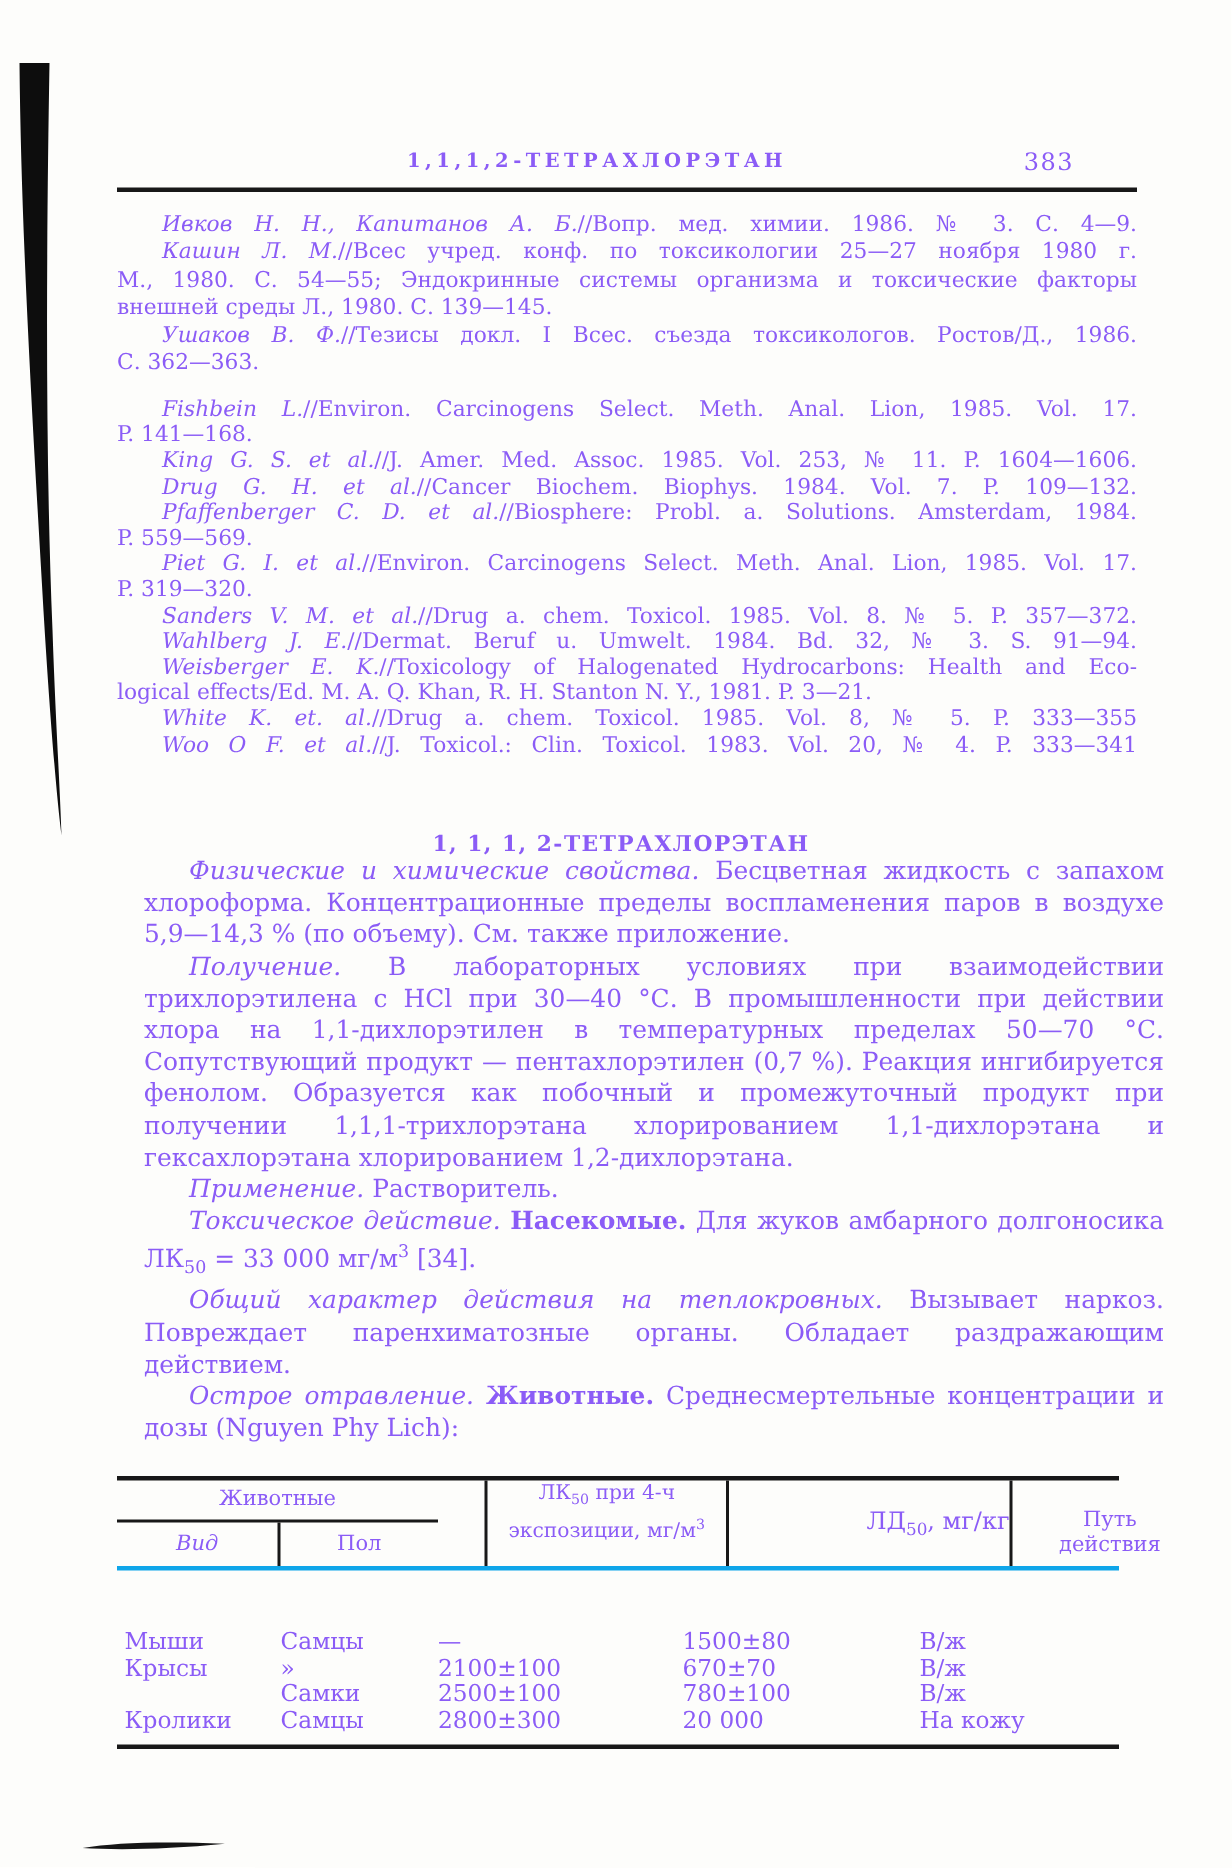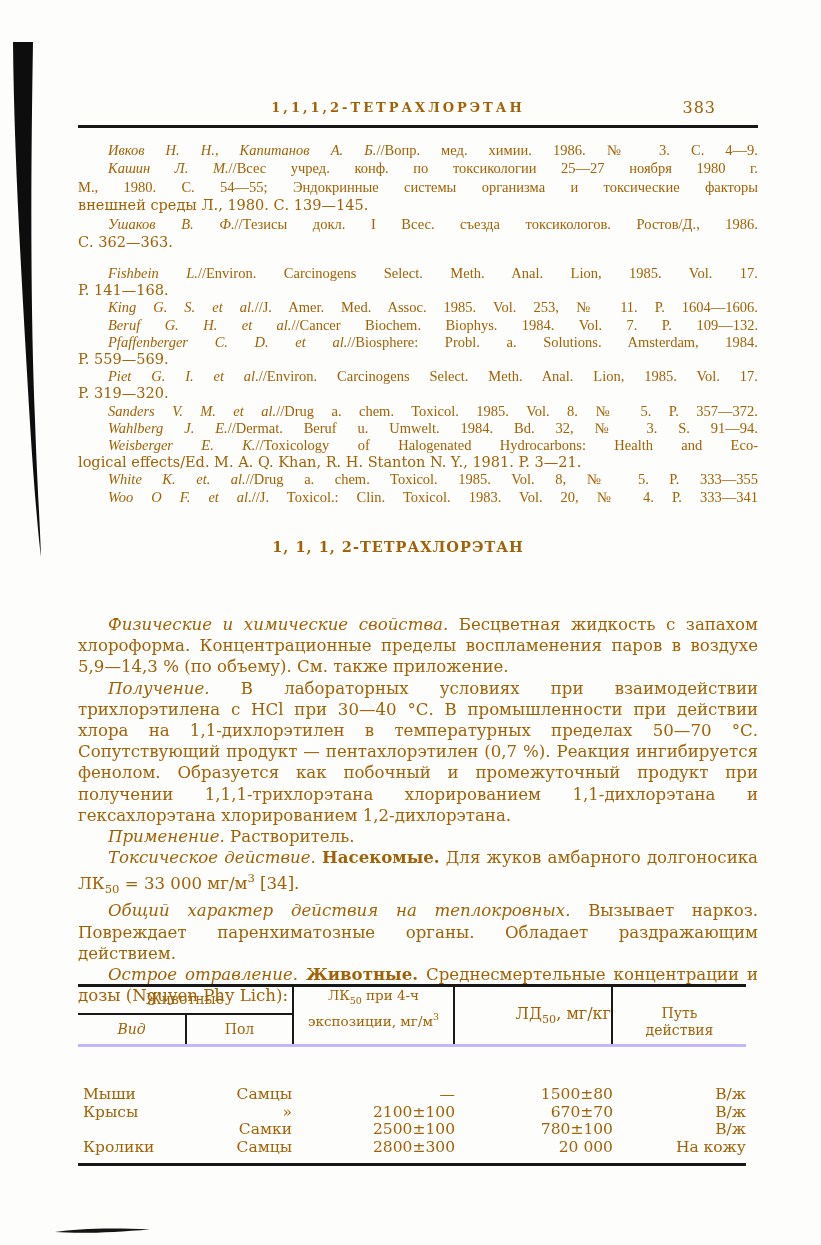--- a/index.html
+++ b/index.html
@@ -1,64 +1,64 @@
 <!DOCTYPE html>
 <html><head>
 <meta charset="utf-8">
 <style>
   html,body { margin:0; padding:0; background:#ffffff; }
   .page {
     position:relative; width:821px; height:1245px;
-    background:#fdfdfb; color:#a16207; overflow:hidden;
+    background:#fdfdfb; color:#8b5cf6; overflow:hidden;
     font-family:"DejaVu Serif", serif;
   }
   .artifact { position:absolute; pointer-events:none; }
   .wedge { left:0; top:0; }
   .streak { left:52px; top:1222px; }
 
   .runhead { position:absolute; left:78px; top:98px; width:680px; height:22px; }
   .rh-title { position:absolute; left:0; top:2px; width:640px; text-align:center;
     font-size:13px; font-weight:bold; letter-spacing:3px; }
   .rh-num { position:absolute; right:42px; top:0; font-size:16px; letter-spacing:1px; }
   .headrule { position:absolute; left:78px; top:125px; width:680px; height:3px; background:#181818; }
 
   .refs { position:absolute; left:78px; width:680px; font-size:14.5px; }
   .refs-ru { top:141px; line-height:18.4px; }
   .refs-la { top:265px; line-height:17.2px; }
   .ref-line { white-space:normal; }
   .ref-line.ind { text-indent:30px; }
-  .ref-line.full { text-align:justify; text-align-last:justify;font-family:Liberation Serif, serif; }
+  .ref-line.full { text-align:justify; text-align-last:justify; }
 
-  .sec-title { position:absolute; left:78px; top:538px; width:640px; margin:0;
+  .sec-title { position:absolute; left:78px; top:538px; width:640px; margin:16px;
     text-align:center; font-size:14.5px; font-weight:bold; letter-spacing:1px; }
 
-  .bodytext { position:absolute; left:78px; top:570px; width:680px;
-    font-size:16.6px; line-height:21.2px;margin-top:44px; }
+  .bodytext { position:absolute; left:96px; top:570px; width:680px;
+    font-size:16.6px; line-height:21.2px; }
   .para { text-align:justify; text-indent:30px; margin:0; }
 
   .dtable { position:absolute; left:78px; top:984px; width:668px; }
   .t-head { display:grid; grid-template-columns:214px 163px 158px 1fr;
-    border-top:3px solid #181818; border-bottom:3px solid #c4b5fd; }
+    border-top:3px solid #181818; border-bottom:3px solid #0ea5e9;gap:31px; }
   .t-head > div, .th-animals-bottom > div { box-sizing:border-box; }
   .th-animals-top { height:26px; line-height:25px; text-align:center;
     border-bottom:2px solid #181818; font-size:14px; }
   .th-animals-bottom { display:grid; grid-template-columns:109px 1fr; height:29px; }
   .th-vid { border-right:2px solid #181818;font-style:italic; }
   .th-vid, .th-pol { text-align:center; line-height:29px; font-size:14px; }
   .th-lk { border-left:2px solid #181818; border-right:2px solid #181818;
     display:flex; flex-direction:column; 
     text-align:center; font-size:13.5px; line-height:16.5px; }
   .th-ld { border-right:2px solid #181818; display:flex; align-items:center;
     justify-content:flex-end; font-size:16px; }
   .th-put { display:flex; flex-direction:column; justify-content:center;
     text-align:center; font-size:14px; line-height:16.5px;margin-top:12px; }
   .t-body { padding:6px 0 7px; border-bottom:3px solid #181818;margin-top:33px; }
   .t-row { display:grid; grid-template-columns:109px 105px 163px 158px 1fr;
     height:17.6px; line-height:17.6px; font-size:15.5px; }
-  .t-row .c { text-align:right; }
+  .t-row .c { text-align:left; }
   .t-row .c0 { text-align:left; padding-left:5px; }
   sub,sup { font-size:70%; }
 </style>
 </head>
 <body>
 
 <div class="page">
 
   <svg class="artifact wedge" width="60" height="570" viewBox="0 0 60 570">
     <path d="M13,42 L33,42 C31,160 30,300 35,420 C37,480 40,525 41,557 C37,525 32,460 28,390 C21,270 14,150 13,42 Z" fill="#0d0d0d"></path>
@@ -79,21 +79,21 @@
       <div class="ref-line ind full"><i>Кашин Л. М.</i>//Всес учред. конф. по токсикологии 25—27 ноября 1980 г.</div>
       <div class="ref-line full">М., 1980. С. 54—55; Эндокринные системы организма и токсические факторы</div>
       <div class="ref-line">внешней среды Л., 1980. С. 139—145.</div>
       <div class="ref-line ind full"><i>Ушаков В. Ф.</i>//Тезисы докл. I Всес. съезда токсикологов. Ростов/Д., 1986.</div>
       <div class="ref-line">С. 362—363.</div>
     </section>
   <section class="refs refs-la">
       <div class="ref-line ind full"><i>Fishbein L.</i>//Environ. Carcinogens Select. Meth. Anal. Lion, 1985. Vol. 17.</div>
       <div class="ref-line">P. 141—168.</div>
       <div class="ref-line ind full"><i>King G. S. et al.</i>//J. Amer. Med. Assoc. 1985. Vol. 253, № 11. P. 1604—1606.</div>
-      <div class="ref-line ind full"><i>Beruf G. H. et al.</i>//Cancer Biochem. Biophys. 1984. Vol. 7. P. 109—132.</div>
+      <div class="ref-line ind full"><i>Drug G. H. et al.</i>//Cancer Biochem. Biophys. 1984. Vol. 7. P. 109—132.</div>
       <div class="ref-line ind full"><i>Pfaffenberger C. D. et al.</i>//Biosphere: Probl. a. Solutions. Amsterdam, 1984.</div>
       <div class="ref-line">P. 559—569.</div>
       <div class="ref-line ind full"><i>Piet G. I. et al.</i>//Environ. Carcinogens Select. Meth. Anal. Lion, 1985. Vol. 17.</div>
       <div class="ref-line">P. 319—320.</div>
       <div class="ref-line ind full"><i>Sanders V. M. et al.</i>//Drug a. chem. Toxicol. 1985. Vol. 8. № 5. P. 357—372.</div>
       <div class="ref-line ind full"><i>Wahlberg J. E.</i>//Dermat. Beruf u. Umwelt. 1984. Bd. 32, № 3. S. 91—94.</div>
       <div class="ref-line ind full"><i>Weisberger E. K.</i>//Toxicology of Halogenated Hydrocarbons: Health and Eco-</div>
       <div class="ref-line">logical effects/Ed. M. A. Q. Khan, R. H. Stanton N. Y., 1981. P. 3—21.</div>
       <div class="ref-line ind full"><i>White K. et. al.</i>//Drug a. chem. Toxicol. 1985. Vol. 8, № 5. P. 333—355</div>
       <div class="ref-line ind full"><i>Woo O F. et al.</i>//J. Toxicol.: Clin. Toxicol. 1983. Vol. 20, № 4. P. 333—341</div>

